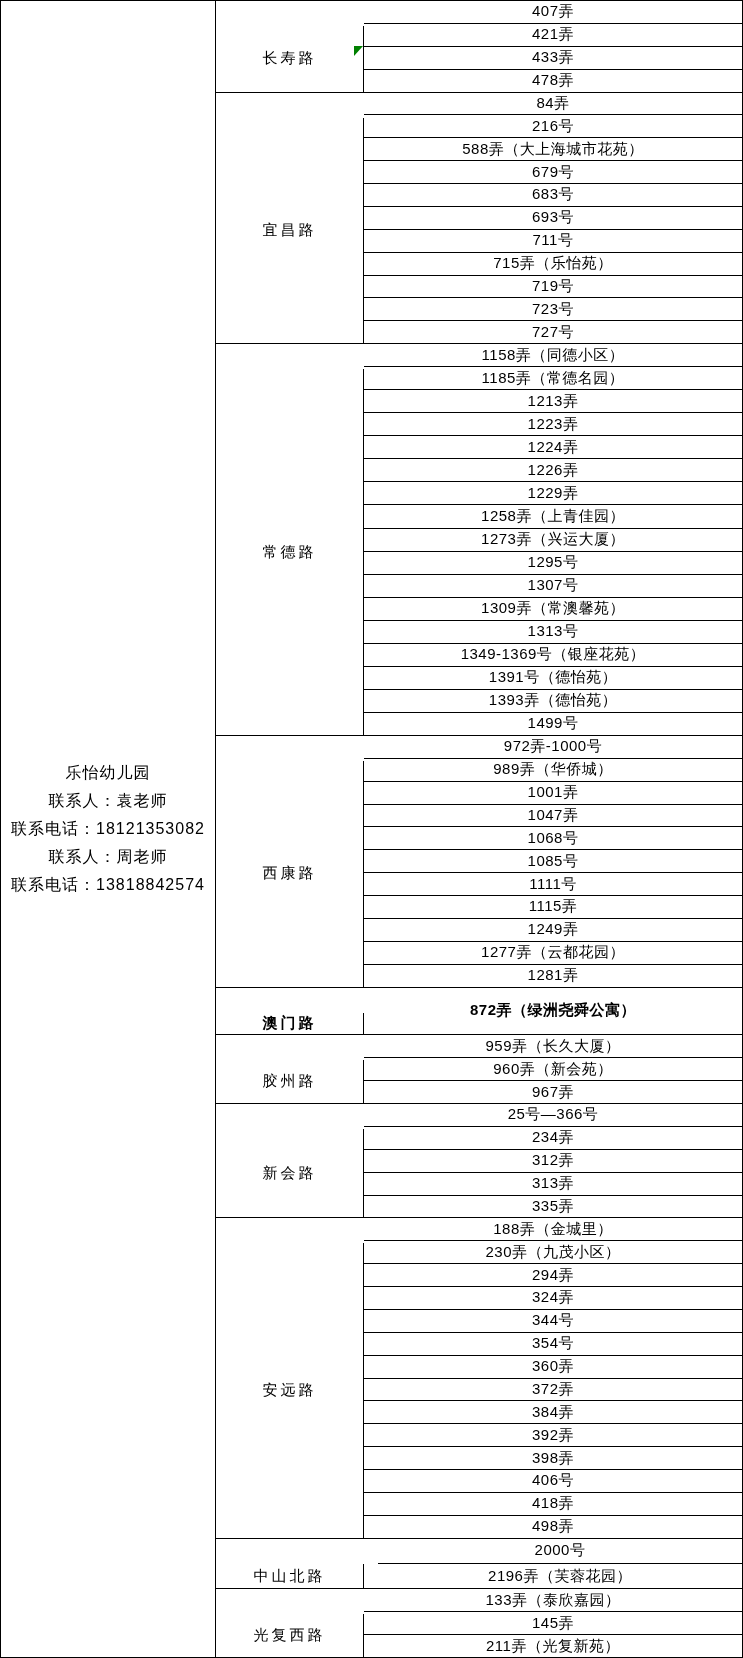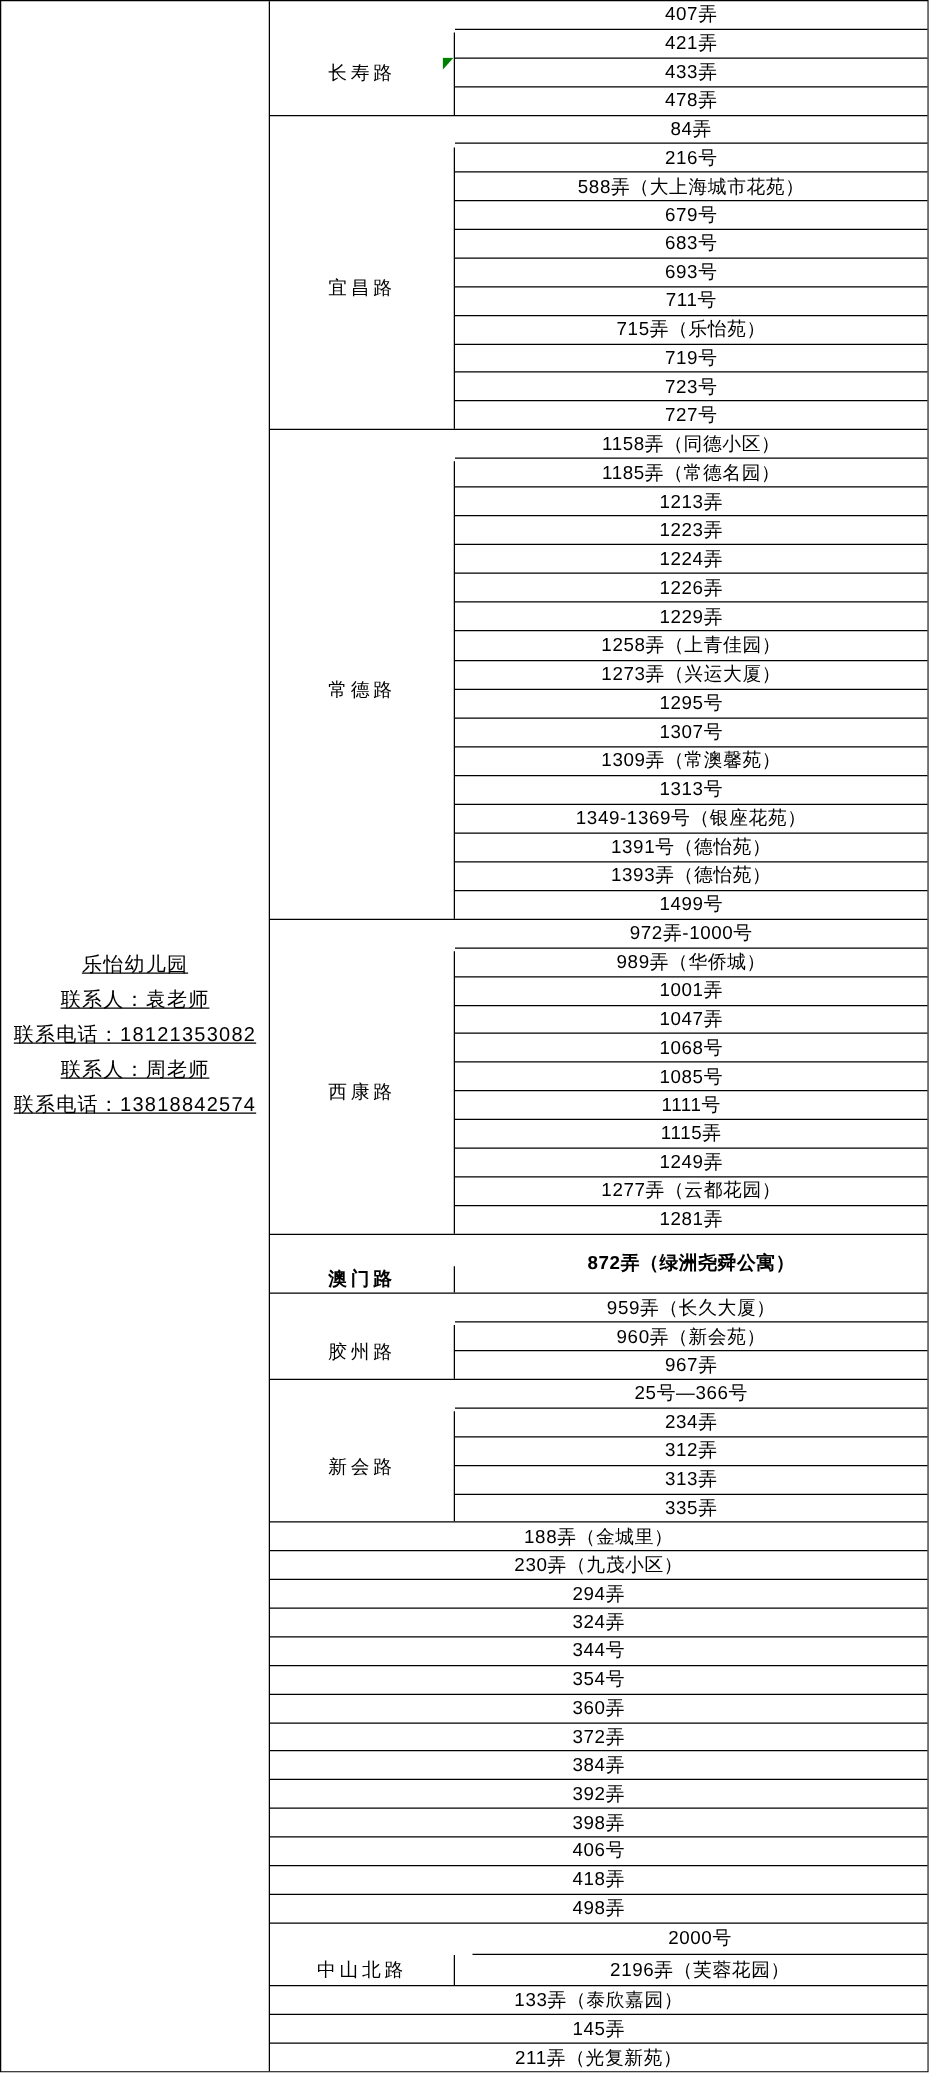--- a/index.html
+++ b/index.html
@@ -20,21 +20,20 @@
   }
   
   .info-cell {
     width: 214px;
     border-right: 1px solid #000000;
     display: flex;
     flex-direction: column;
     justify-content: center;
     align-items: center;
     text-align: center;
-    text-decoration: underline;
   }
   .info-line {
     font-size: 16px;
     line-height: 28px;
     letter-spacing: 1px;
     white-space: nowrap;
   }
   
   .sections {
     flex: 1;
@@ -179,20 +178,21 @@
         <div class="street-cell">新会路</div>
         <div class="lanes">
           <div class="lane-row">25号—366号</div>
           <div class="lane-row">234弄</div>
           <div class="lane-row">312弄</div>
           <div class="lane-row">313弄</div>
           <div class="lane-row">335弄</div>
         </div>
       </div>
       <div class="section" style="flex-grow: 14;">
+        <div class="street-cell">安远路</div>
         <div class="lanes">
           <div class="lane-row">188弄（金城里）</div>
           <div class="lane-row">230弄（九茂小区）</div>
           <div class="lane-row">294弄</div>
           <div class="lane-row">324弄</div>
           <div class="lane-row">344号</div>
           <div class="lane-row">354号</div>
           <div class="lane-row">360弄</div>
           <div class="lane-row">372弄</div>
           <div class="lane-row">384弄</div>
@@ -204,20 +204,21 @@
         </div>
       </div>
       <div class="section" style="flex-grow: 2; gap: 14px;">
         <div class="street-cell">中山北路</div>
         <div class="lanes">
           <div class="lane-row">2000号</div>
           <div class="lane-row">2196弄（芙蓉花园）</div>
         </div>
       </div>
       <div class="section" style="flex-grow: 3;">
+        <div class="street-cell">光复西路</div>
         <div class="lanes">
           <div class="lane-row">133弄（泰欣嘉园）</div>
           <div class="lane-row">145弄</div>
           <div class="lane-row">211弄（光复新苑）</div>
         </div>
       </div>
     </div>
 
   <div class="green-marker" style="background: rgb(0, 128, 0);"></div>
 

